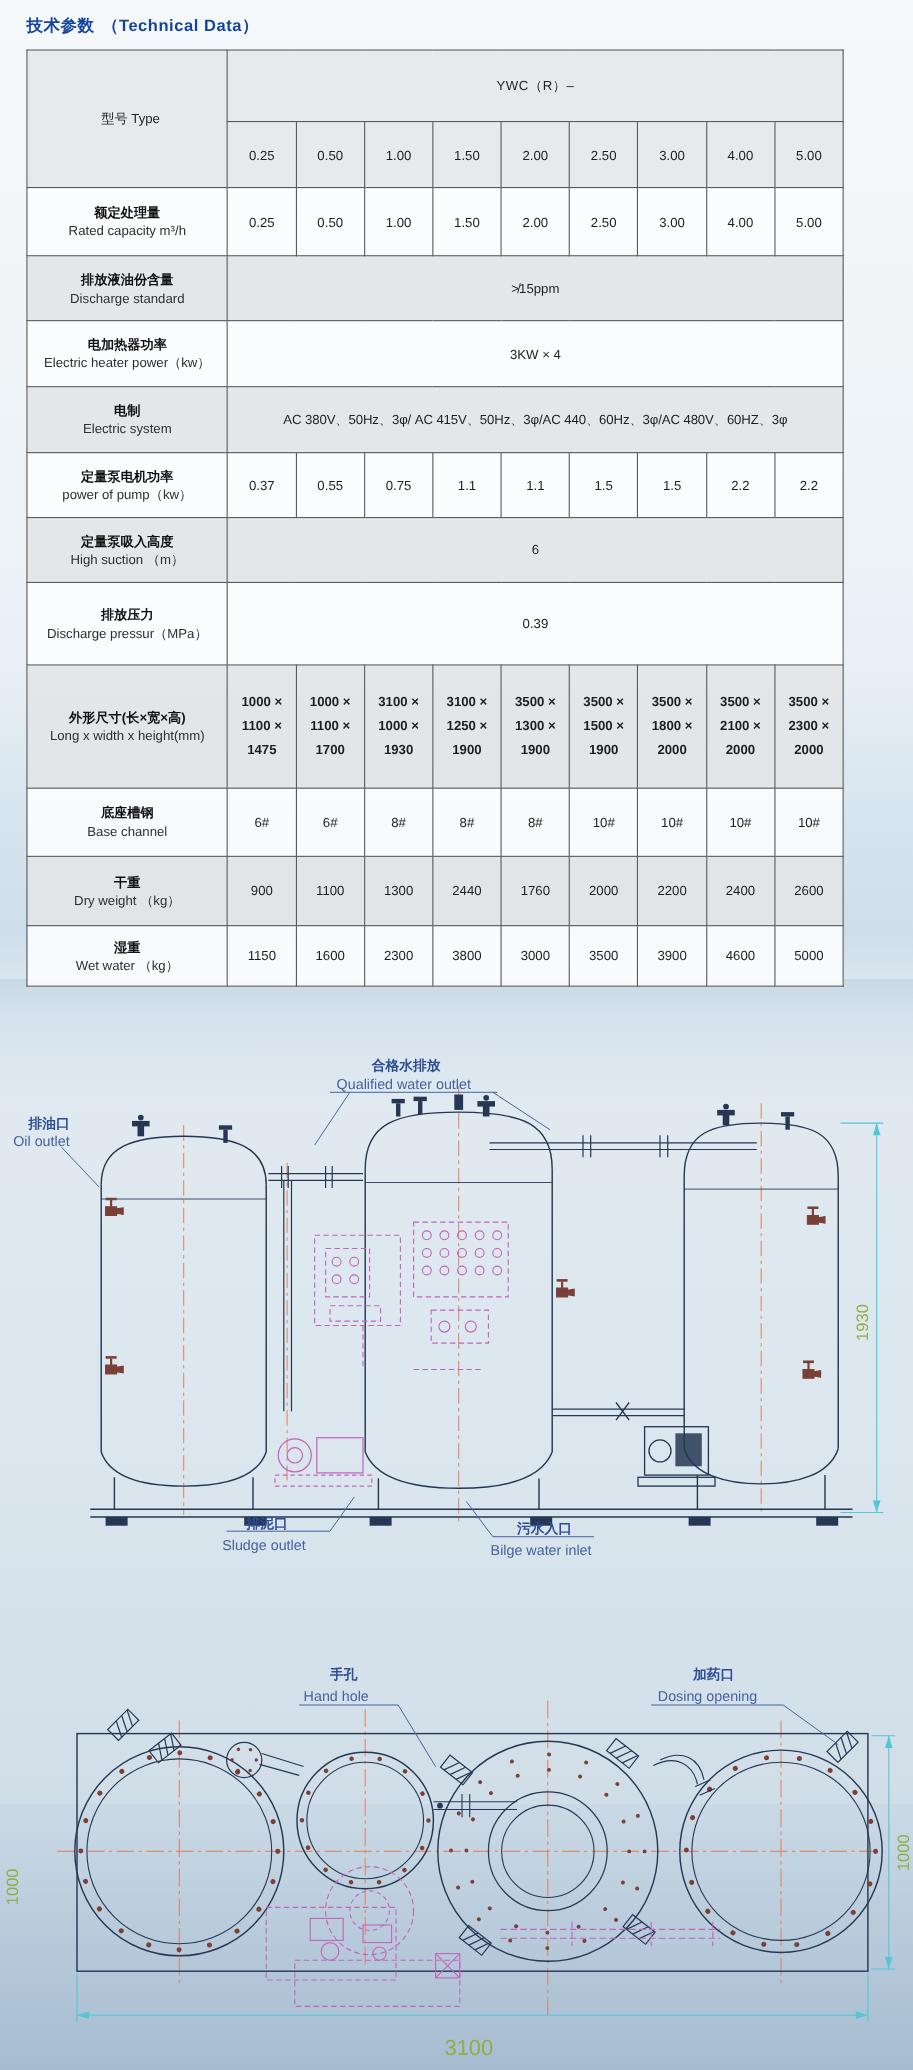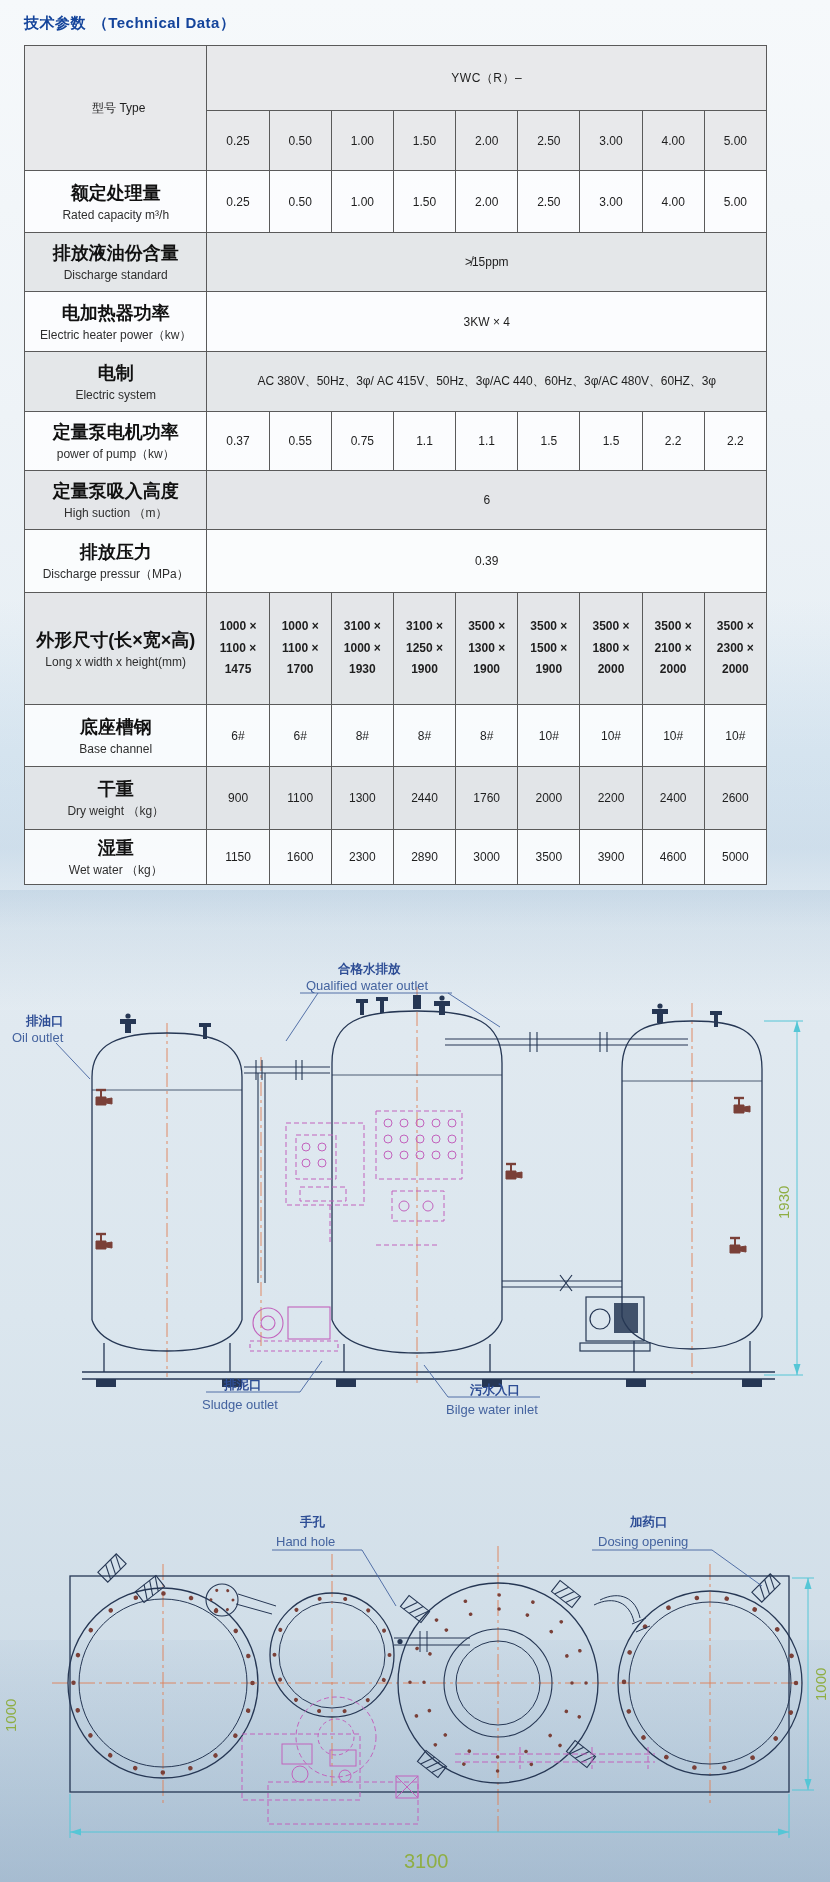--- a/index.html
+++ b/index.html
@@ -13,21 +13,21 @@
   .band-hull{top:890px;height:120px;background:linear-gradient(180deg,rgba(120,160,195,.18),rgba(255,255,255,.05));}
   .band-sea{top:1640px;height:242px;background:linear-gradient(180deg,rgba(140,170,200,.08) 0%,rgba(110,145,180,.22) 55%,rgba(95,130,168,.30) 100%);}
 
   .title{position:absolute;left:24px;top:14px;z-index:2;font-size:15px;font-weight:bold;color:#14449b;letter-spacing:.5px;}
   .title .en{margin-left:2px;text-align:center;}
 
   table.spec{position:absolute;left:24px;top:45px;z-index:2;width:743px;border-collapse:collapse;table-layout:fixed;}
   table.spec{border:1.5px solid #474747;}
   table.spec td{border:1px solid #5a5a5a;font-size:12px;color:#1e1e1e;text-align:center;vertical-align:middle;padding:2px 2px;}
   td.lbl{text-align:left;padding-left:8px;padding-right:4px;}
-  td.lbl .zh{font-weight:bold;font-size:18px;color:#111;line-height:1.5;}
+  td.lbl .zh{font-weight:bold;font-size:12px;color:#111;line-height:1.5;}
   td.lbl .en{font-size:12px;color:#2e2e2e;line-height:1.35;}
   tr.g td{background:rgba(227,229,231,.93);}
   tr.w td{background:rgba(252,253,254,.90);}
   tr.head td{background:rgba(231,232,234,.95);text-align:center;}
   td.series{font-size:13px;letter-spacing:.5px;}
   td.elec{font-size:10.5px;letter-spacing:-.1px;}
   td.dims{font-size:11px;line-height:1.8;padding:2px 7px;font-weight:bold;}
   svg{position:absolute;left:0;z-index:1;}
   .d1{top:945px;} .d2{top:1482px;}
   svg text{font-family:"Liberation Sans","DejaVu Sans",sans-serif;}
@@ -126,21 +126,21 @@
   </tr>
 
   <tr class="g" style="height:59px">
     <td class="lbl">
       <div class="zh">定量泵吸入高度</div>
       <div class="en">High suction （m）</div>
     </td>
     <td colspan="9">6</td>
   </tr>
 
-  <tr class="w" style="height:63px">
+  <tr class="w" style="height:75px">
     <td class="lbl">
       <div class="zh">排放压力</div>
       <div class="en">Discharge pressur（MPa）</div>
     </td>
     <td colspan="9">0.39</td>
   </tr>
 
   <tr class="g" style="height:112px">
     <td class="lbl">
       <div class="zh">外形尺寸(长×宽×高)</div>
@@ -190,21 +190,21 @@
   </tr>
 
   <tr class="w" style="height:55px">
     <td class="lbl">
       <div class="zh">湿重</div>
       <div class="en">Wet water （kg）</div>
     </td>
     <td>1150</td>
     <td>1600</td>
     <td>2300</td>
-    <td>2890</td>
+    <td>3800</td>
     <td>3000</td>
     <td>3500</td>
     <td>3900</td>
     <td>4600</td>
     <td>5000</td>
   </tr>
   </tbody>
 </table>
 
 <svg class="d1" width="830" height="500" viewBox="0 0 830 500">

